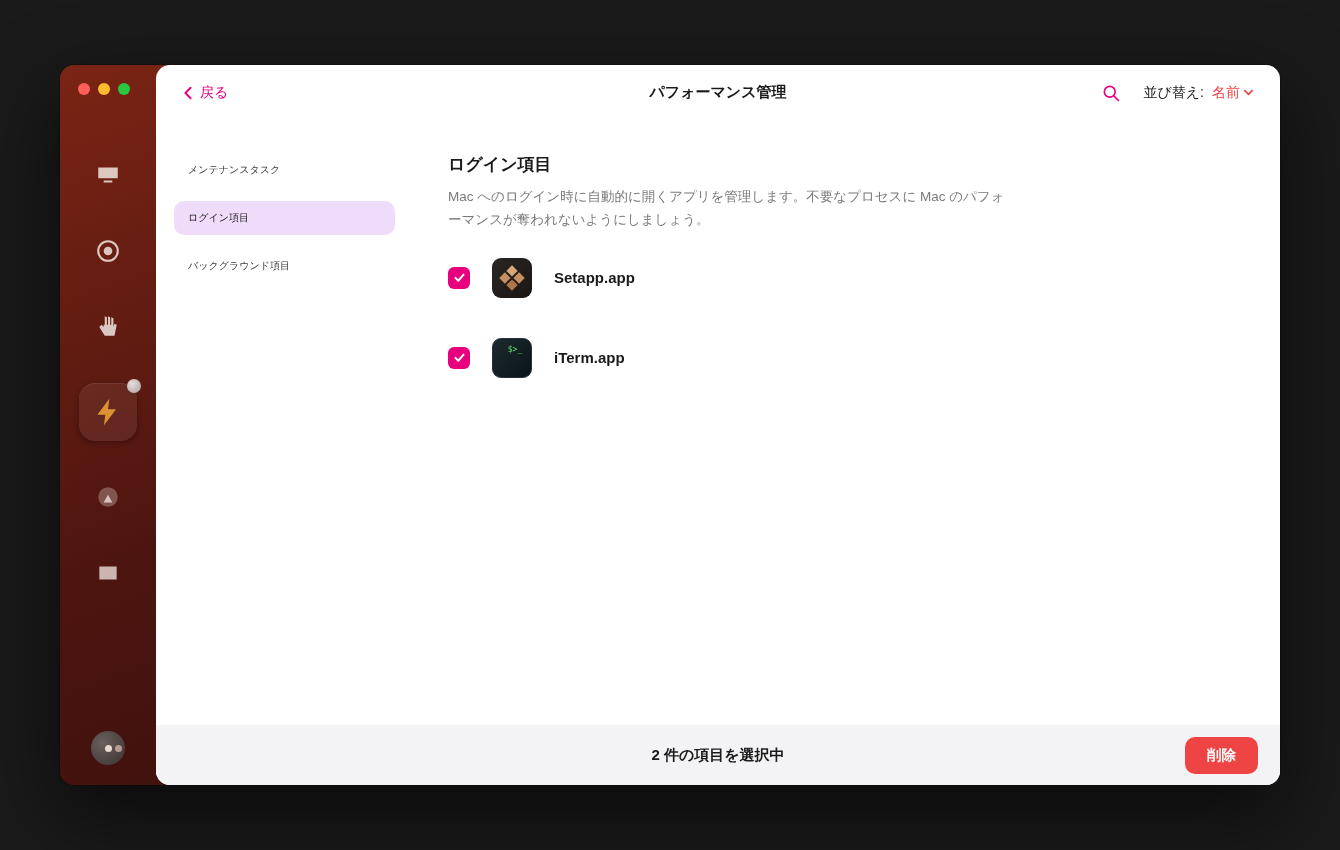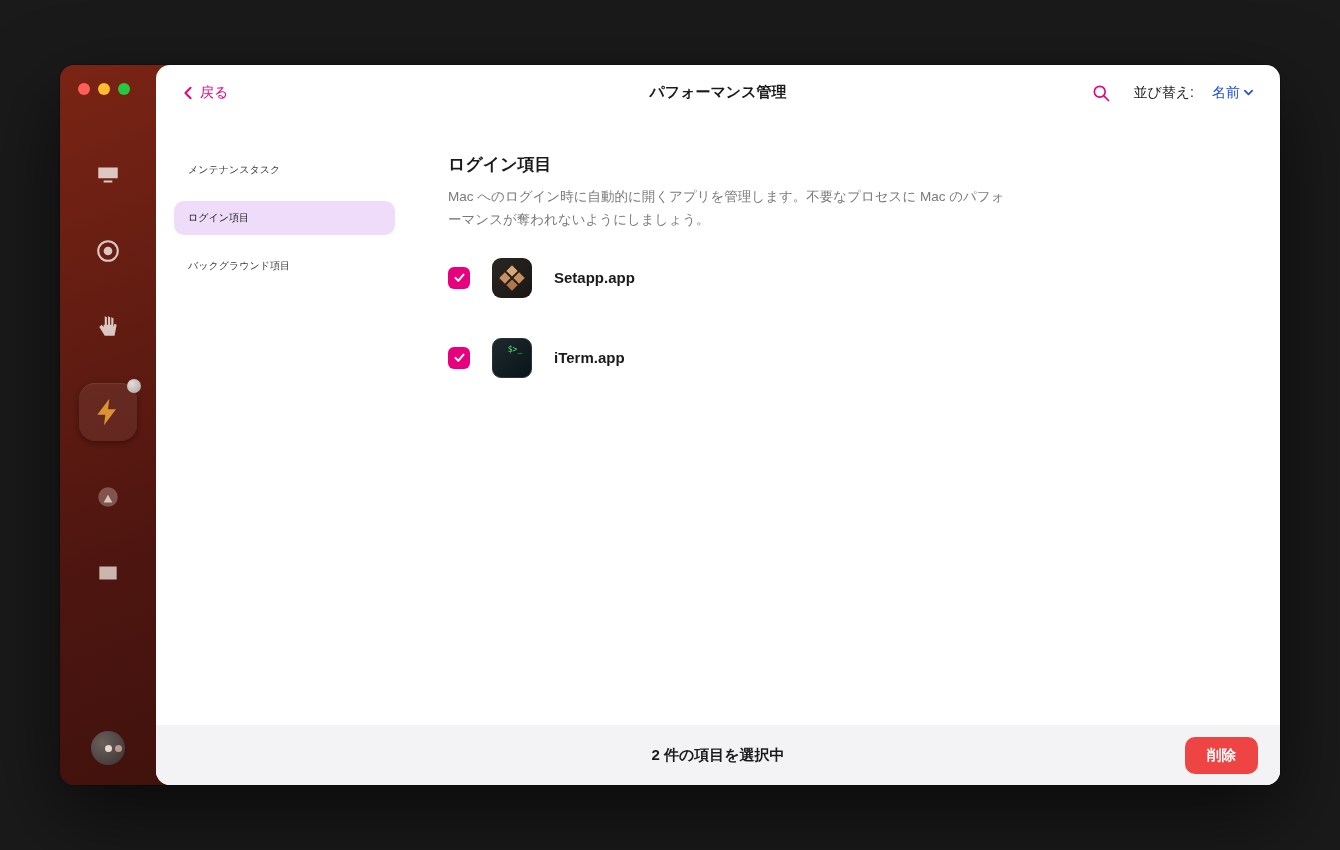--- a/index.html
+++ b/index.html
@@ -78,22 +78,22 @@
   }
   .back-btn{display:flex;align-items:center;gap:6px;color:#e6007e;font-size:14px;font-weight:500;cursor:pointer;}
   .back-btn svg{width:12px;height:14px;}
   .topbar-title{
     position:absolute; left:50%; transform:translateX(-50%);
     font-size:15px; font-weight:700; color:#1a1a1a;
   }
   .topbar-right{margin-left:auto;display:flex;align-items:center;gap:22px;}
   .search-btn{color:#e6007e;cursor:pointer;display:flex;}
   .search-btn svg{width:20px;height:20px;}
-  .sort-ctrl{display:flex;align-items:center;gap:18px;font-size:14px;color:#1a1a1a;cursor:pointer;}
-  .sort-val{color:#1d4ed8;font-weight:500;display:flex;align-items:center;gap:3px;}
+  .sort-ctrl{display:flex;align-items:center;gap:8px;font-size:14px;color:#1a1a1a;cursor:pointer;}
+  .sort-val{color:#ef4444;font-weight:500;display:flex;align-items:center;gap:3px;}
   .sort-val svg{width:11px;height:11px;}
   .body{flex:1;display:flex;overflow:hidden;}
   .category-pane{
     width:258px; flex:0 0 258px;
     padding: 32px 18px;
     border-right:1px solid transparent;
   }
   .cat-item{
     padding:10px 14px; border-radius:10px;
     font-size:10px; color:#3a3a3a;

